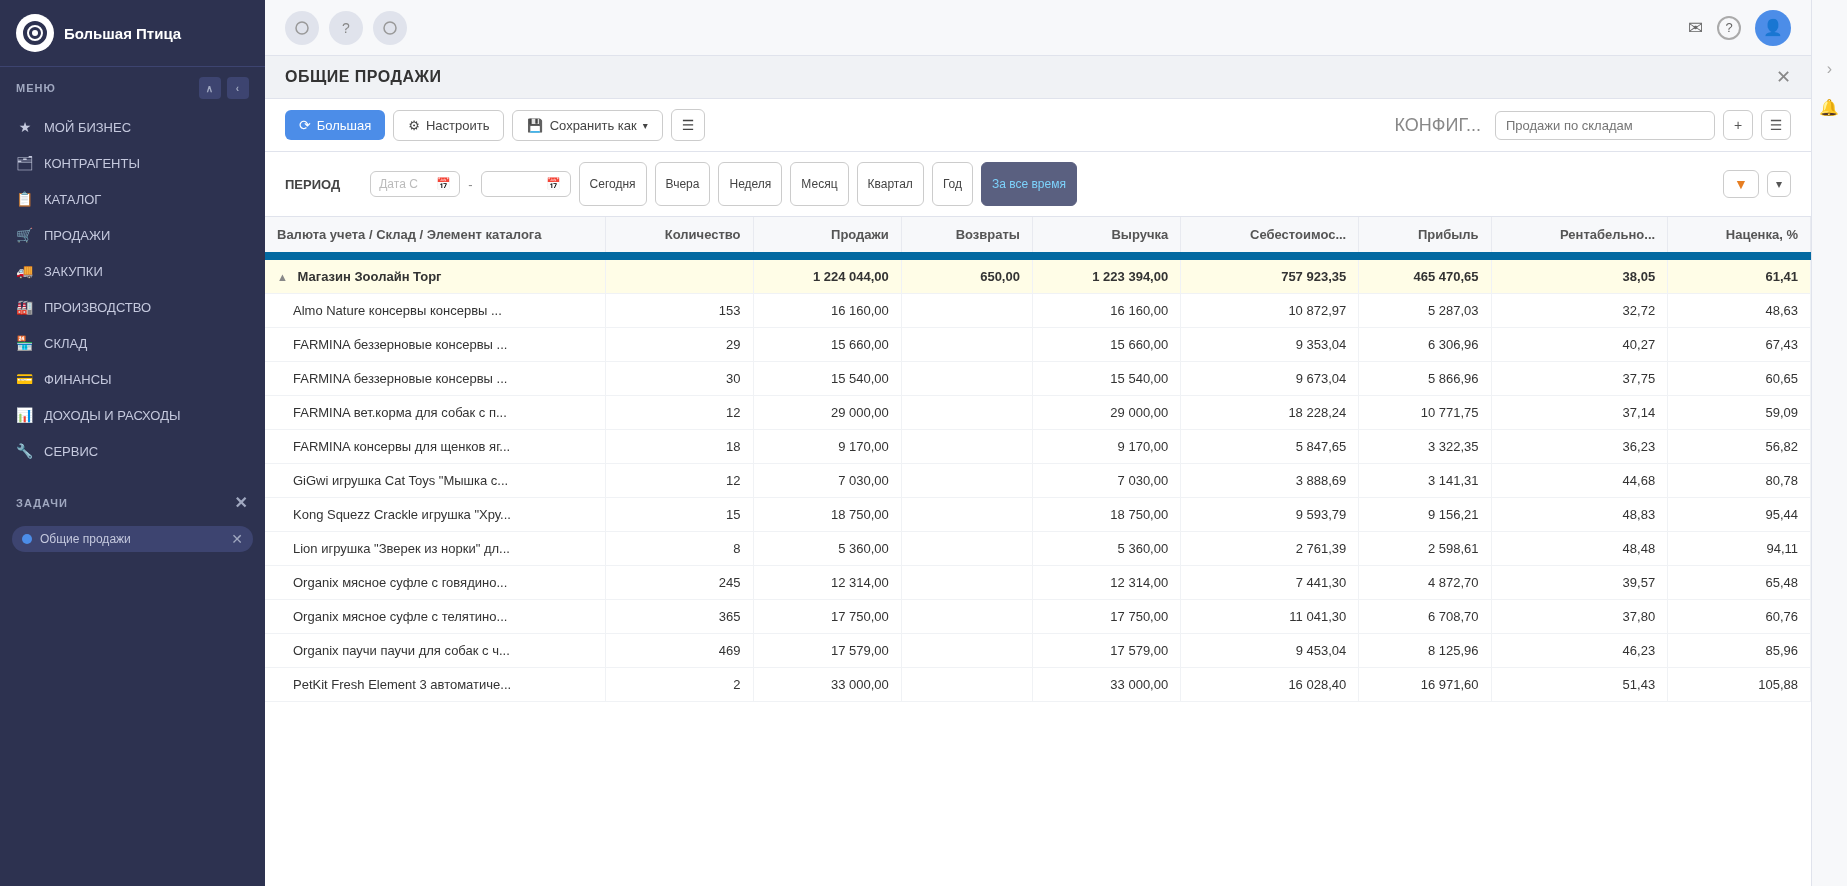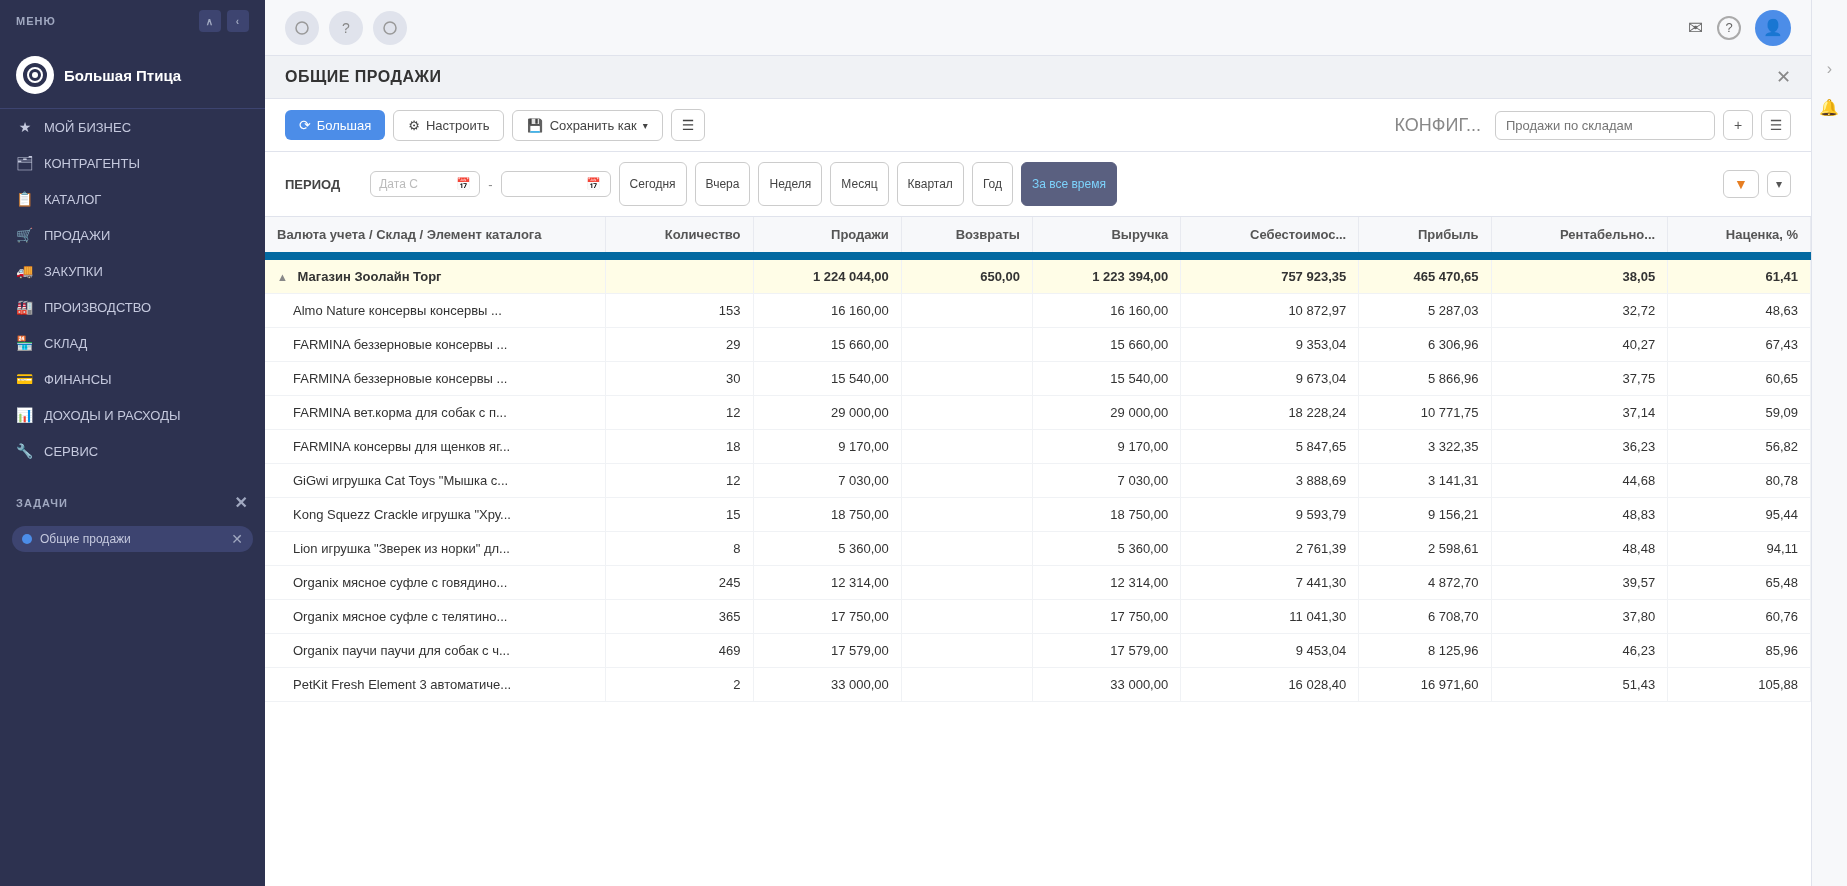--- a/index.html
+++ b/index.html
@@ -217,21 +217,21 @@
       gap: 8px;
       background: #fff;
       border-bottom: 1px solid #e0e3ec;
     }
     #period-label { font-size: 13px; font-weight: bold; color: #444; margin-right: 22px; }
     .date-input {
       border: 1px solid #ccc;
       border-radius: 6px;
       padding: 5px 8px;
       font-size: 12px;
-      width: 110px;
+      width: 90px;
       color: #555;
       display: flex;
       align-items: center;
       gap: 4px;
       cursor: pointer;
     }
     .period-dash { color: #888; }
     .period-btn {
       border: 1px solid #ccc;
       border-radius: 6px;
@@ -322,37 +322,37 @@
       align-items: center;
       padding-top: 60px;
       gap: 20px;
     }
     .right-icon { font-size: 16px; color: #aaa; cursor: pointer; }
   </style>
 </head>
 <body>
 
 <div id="sidebar">
-  <div id="menu-header">
-    <span>МЕНЮ</span>
-    <div id="menu-header-controls">
-      <div class="menu-ctrl-btn">∧</div>
-      <div class="menu-ctrl-btn">‹</div>
-    </div>
-  </div>
-
   <div id="sidebar-header">
     <div id="sidebar-logo">
       <svg viewBox="0 0 24 24" fill="none">
         <circle cx="12" cy="12" r="11" stroke="#2d3250" stroke-width="2" fill="#2d3250"></circle>
         <circle cx="12" cy="12" r="7" stroke="#fff" stroke-width="2" fill="none"></circle>
         <circle cx="12" cy="12" r="3" fill="#fff"></circle>
       </svg>
     </div>
     <span id="sidebar-brand">Большая Птица</span>
+  </div>
+
+  <div id="menu-header">
+    <span>МЕНЮ</span>
+    <div id="menu-header-controls">
+      <div class="menu-ctrl-btn">∧</div>
+      <div class="menu-ctrl-btn">‹</div>
+    </div>
   </div>
 
   <nav>
     <div class="nav-item">
       <span class="nav-icon">★</span>
       <span class="nav-label">МОЙ БИЗНЕС</span>
     </div>
     <div class="nav-item">
       <span class="nav-icon">🗂</span>
       <span class="nav-label">КОНТРАГЕНТЫ</span>

